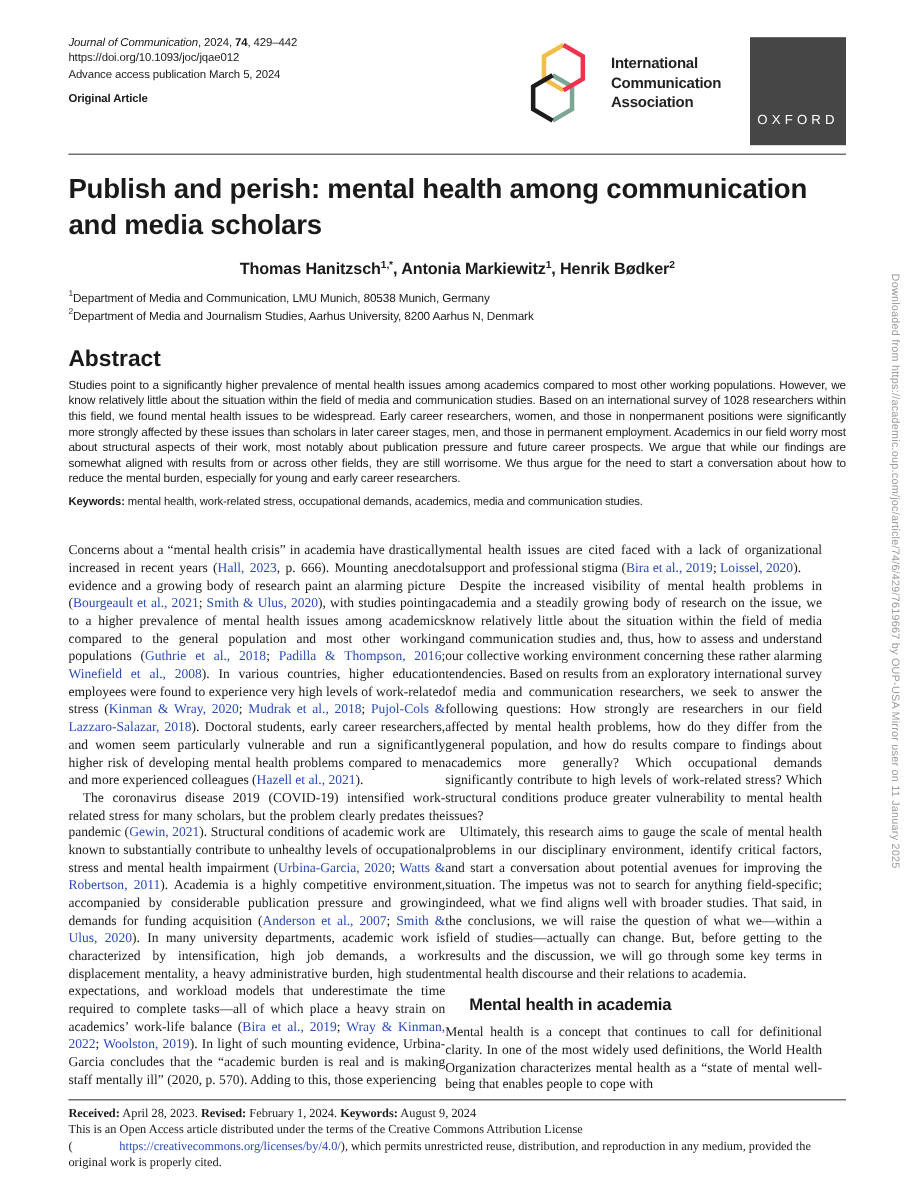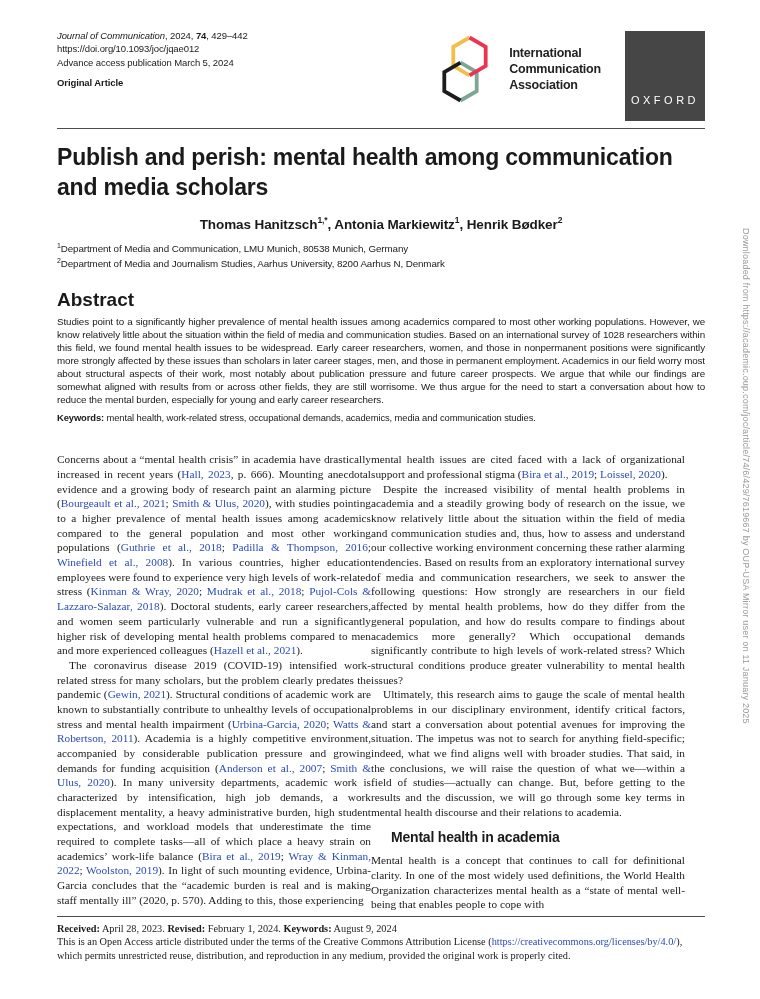--- a/index.html
+++ b/index.html
@@ -61,21 +61,21 @@
     margin: 9px 0 7px 0; letter-spacing: -0.2px; padding-left: 20px;
   }
 
   
   .footer { position: absolute; left: 57px; right: 55px; top: 916px; font-family: "Liberation Serif", serif; }
   .footer .rule2 { border: none; border-top: 1px solid #4d4d4d; }
   .footer-received { font-size: 10.3px; margin-top: 6px; }
   .footer-received .b { font-weight: bold; }
   .footer-line { font-size: 10.3px; margin-top: 2px; }
   .footer-oa { font-size: 10.3px; margin-top: 1px; line-height: 1.35; }
-  .footer .cite { color: var(--link-blue, #2b4bb5); }
+  .footer .cite { color: var(--link-blue, #2b4bb5); padding-left: 39px; }
   .b { font-weight: bold; }
   .i { font-style: italic; }
 
   
   .watermark {
     position: absolute; top: 228px; right: 9px;
     writing-mode: vertical-rl;
     font-size: 9px; color: var(--watermark-gray, #9a9a9a);
     letter-spacing: 0.2px;
     white-space: nowrap;

